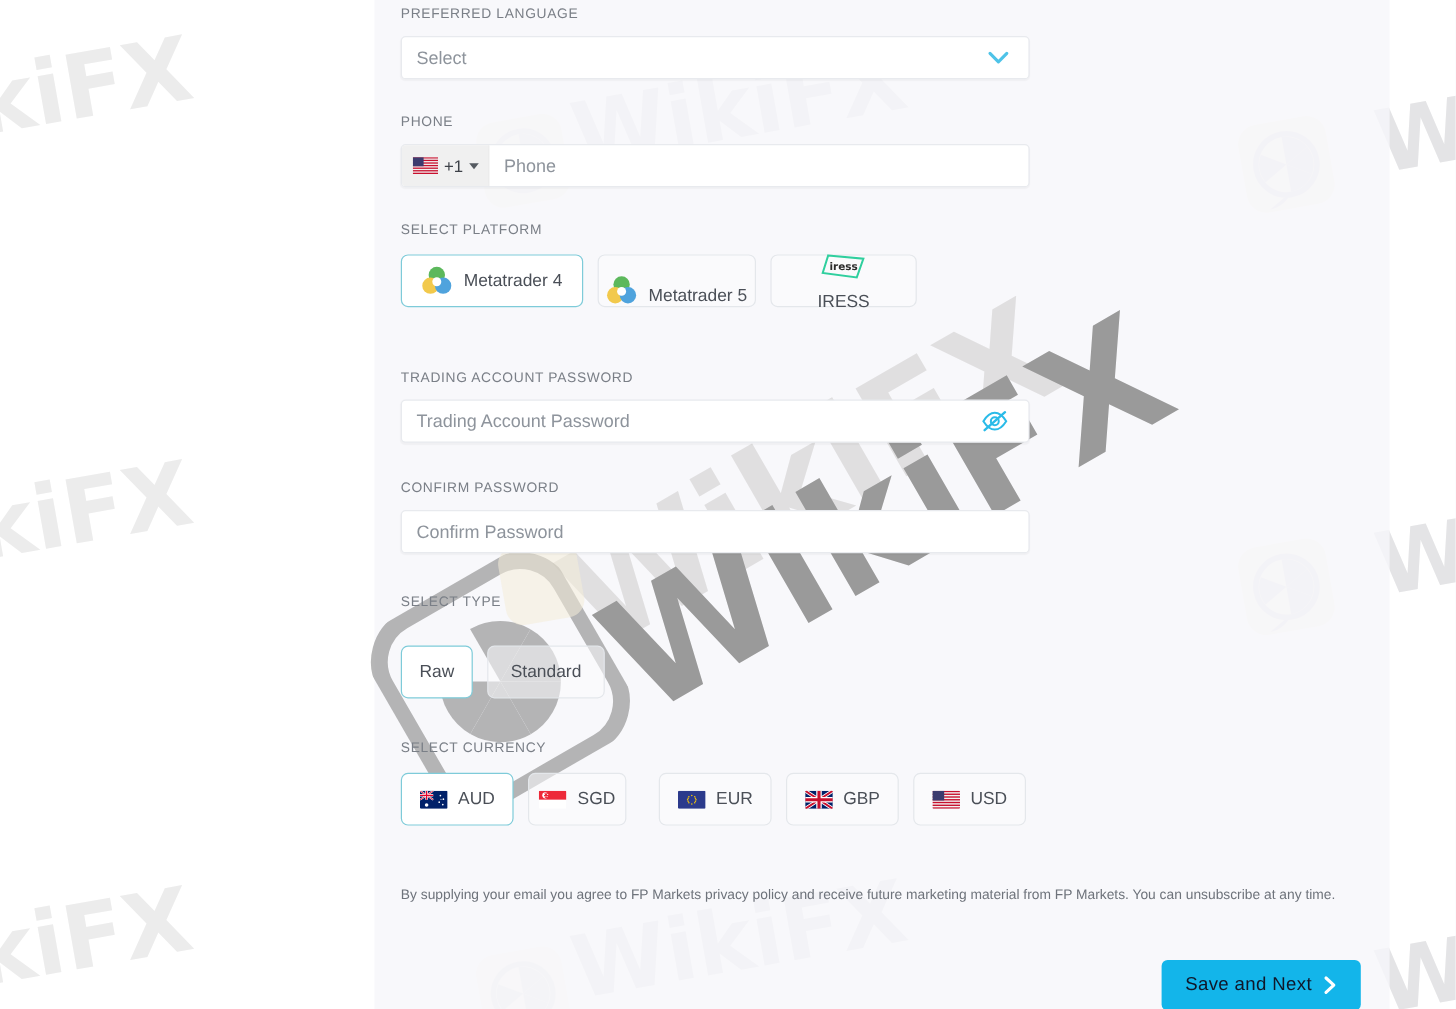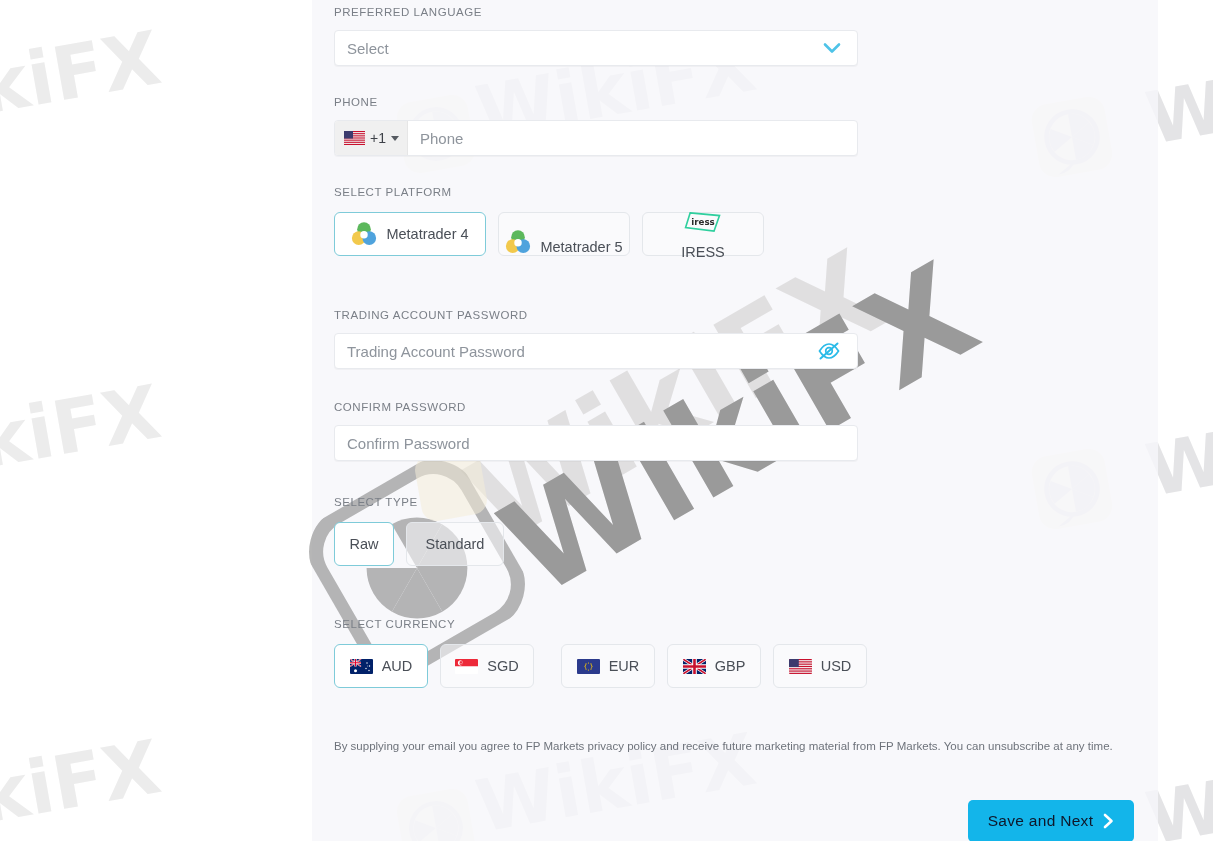--- a/index.html
+++ b/index.html
@@ -162,21 +162,21 @@
   .chip.selected {
     border: 1.5px solid #7ecbd9;
     background: #ffffff;
   }
   .chip .chip-label {
     font-size: 14.5px;
     color: #4a4f57;
     font-family: "Liberation Sans", sans-serif;
     white-space: nowrap;
   }
-  .chip.plain { padding: 0 22px; }
+  .chip.plain { padding: 0 22px; margin-top: 16px; }
 
   
   .flag { width: 23px; height: 15px; display: block; border-radius: 1px; flex: 0 0 auto; }
   .flag-sm { width: 21px; height: 14px; }
 
   
   .mt-logo { width: 26px; height: 26px; flex: 0 0 auto; }
   .iress-logo { width: 44px; height: 26px; flex: 0 0 auto; }
 
   
@@ -428,21 +428,21 @@
           <circle cx="5.5" cy="11.8" r="1.5" fill="#ffffff"></circle>
           <circle cx="17" cy="4" r="0.7" fill="#ffffff"></circle>
           <circle cx="19.5" cy="7" r="0.7" fill="#ffffff"></circle>
           <circle cx="16" cy="9.5" r="0.7" fill="#ffffff"></circle>
           <circle cx="19" cy="11.5" r="0.7" fill="#ffffff"></circle>
           <circle cx="17.5" cy="7" r="0.45" fill="#ffffff"></circle>
         </svg>
         <span class="chip-label">AUD</span>
       </div>
 
-      <div class="chip" style="width:94px;justify-content:center;">
+      <div class="chip" style="width:82px;justify-content:center;">
         <svg class="flag" viewBox="0 0 23 15" aria-hidden="true">
           <rect width="23" height="7.5" fill="#ed2939"></rect>
           <rect y="7.5" width="23" height="7.5" fill="#ffffff"></rect>
           <circle cx="5.5" cy="3.8" r="2.6" fill="#ffffff"></circle>
           <circle cx="7" cy="3.8" r="2.6" fill="#ed2939"></circle>
           <circle cx="6" cy="1.9" r="0.5" fill="#ffffff"></circle>
           <circle cx="4.6" cy="3" r="0.5" fill="#ffffff"></circle>
           <circle cx="7.4" cy="3" r="0.5" fill="#ffffff"></circle>
           <circle cx="5.1" cy="4.8" r="0.5" fill="#ffffff"></circle>
           <circle cx="6.9" cy="4.8" r="0.5" fill="#ffffff"></circle>

